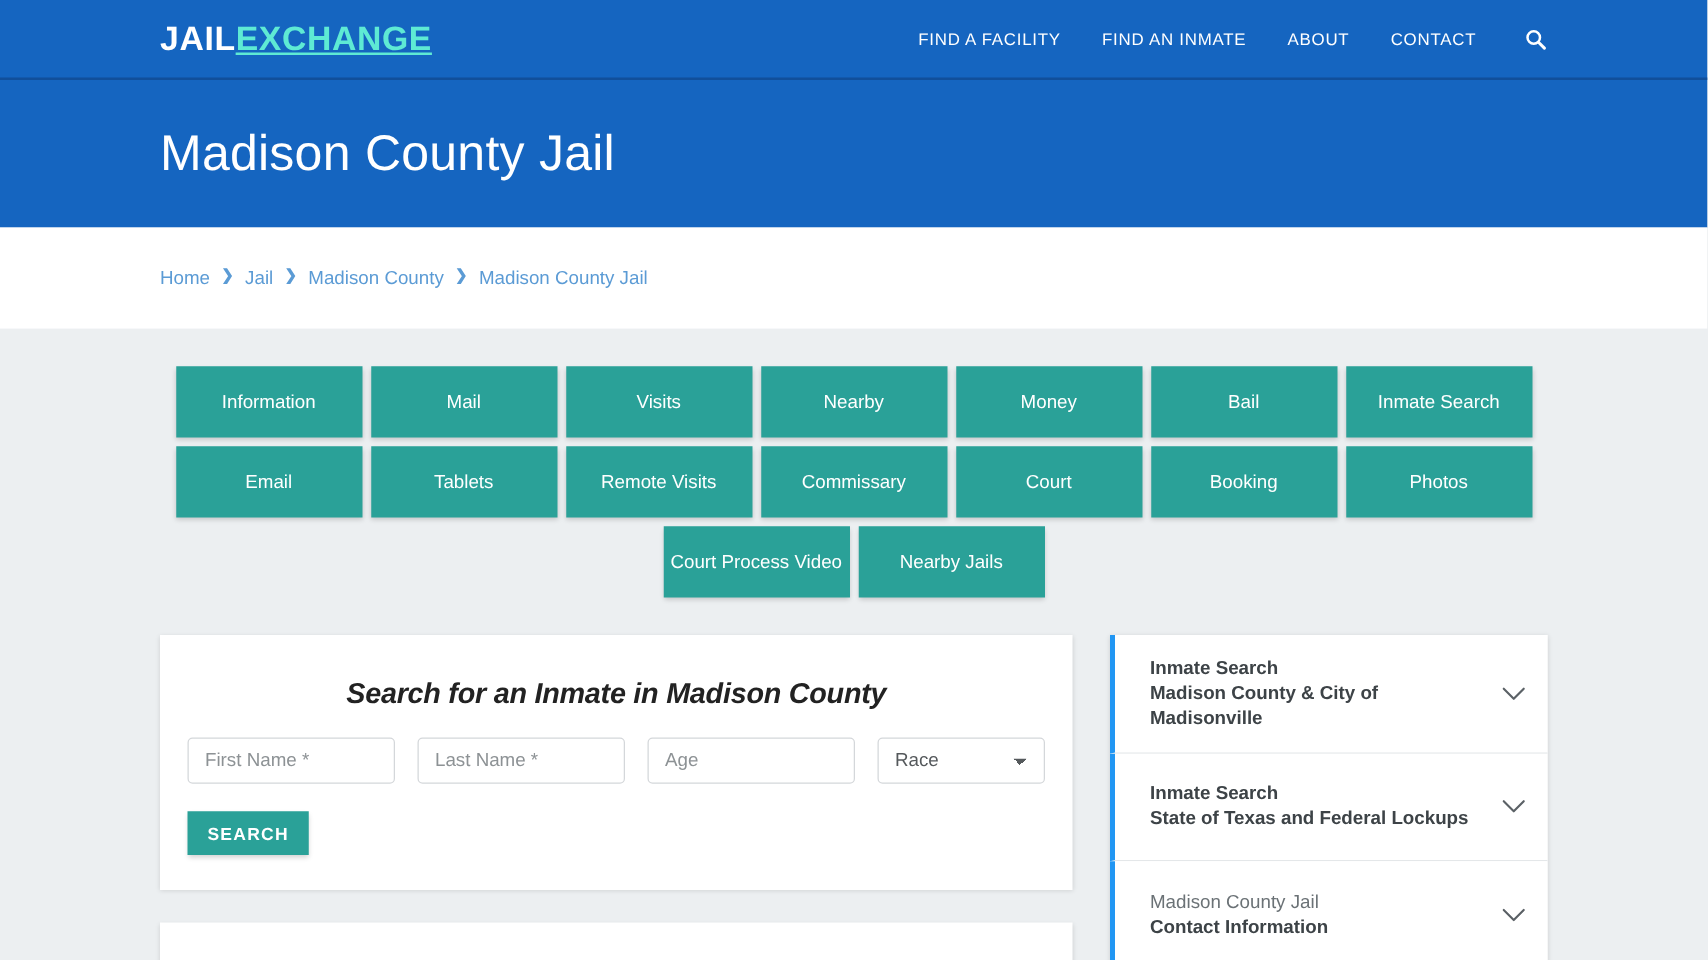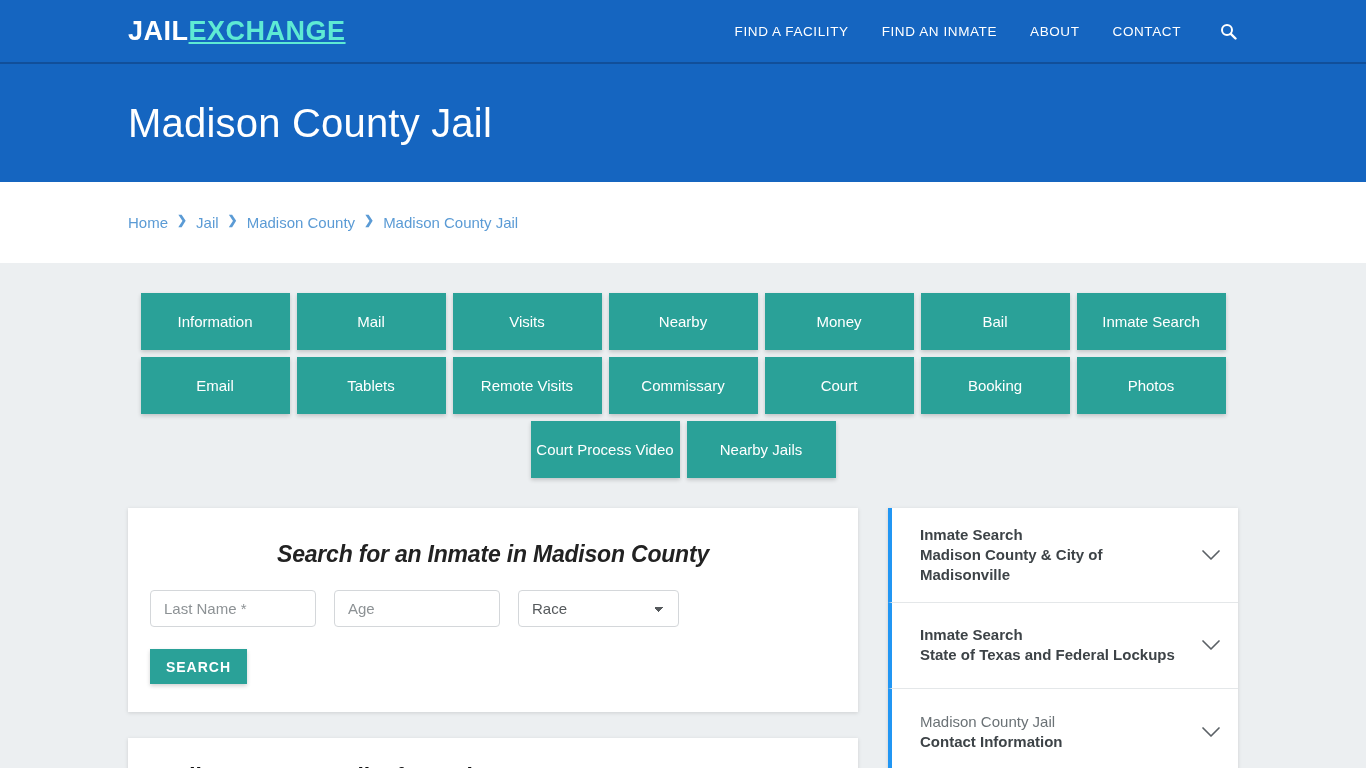--- a/index.html
+++ b/index.html
@@ -307,20 +307,21 @@
       <a class="tile" href="#">Nearby Jails</a>
     </div>
 
     <div class="cols">
 
       <div class="col-main">
 
         <div class="card search-card">
           <h2>Search for an Inmate in Madison County</h2>
           <div class="fields">
+            <input class="fld f-first" type="text" placeholder="First Name *" style="">
             <input class="fld f-last" type="text" placeholder="Last Name *" style="">
             <input class="fld f-age" type="text" placeholder="Age" style="">
             <select class="fld f-race">
               <option>Race</option>
             </select>
           </div>
           <button class="search-btn">SEARCH</button>
         </div>
 
         <div class="card info-card">

